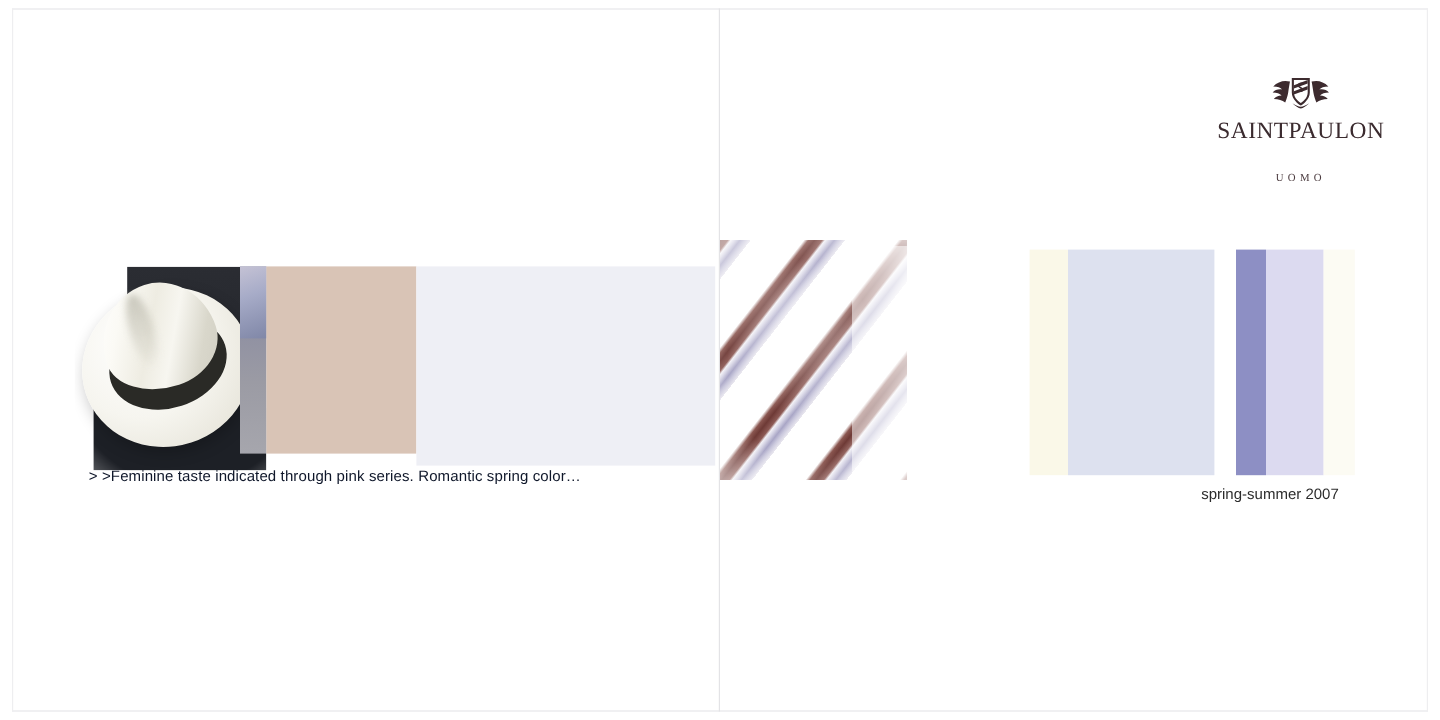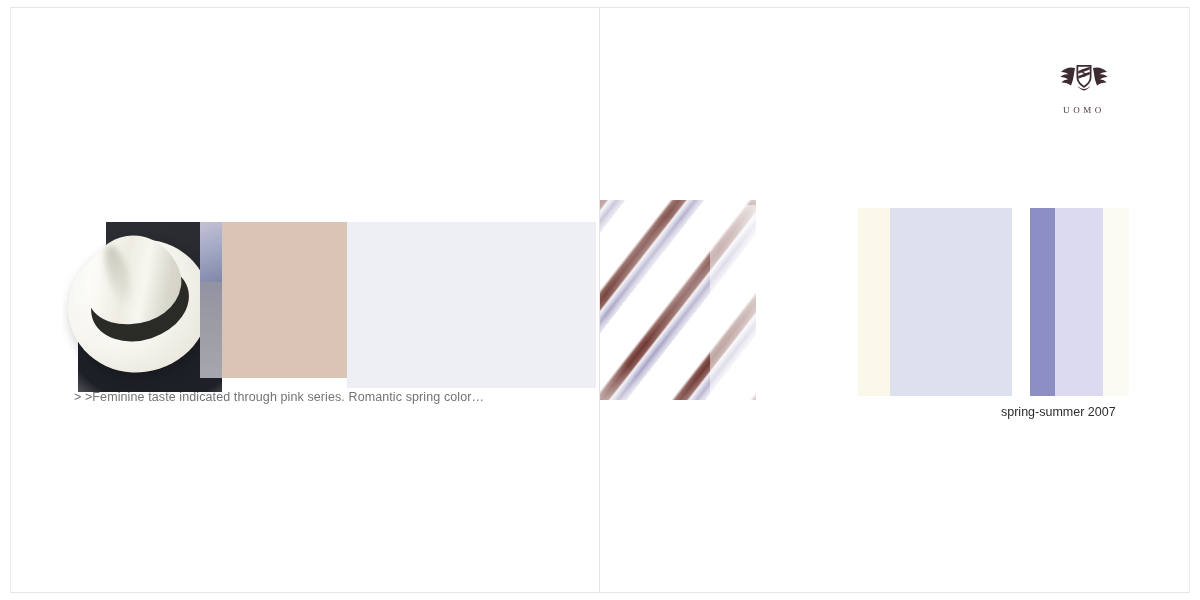--- a/index.html
+++ b/index.html
@@ -166,21 +166,21 @@
     background: #eeeff5;
   }
 
   
   .caption {
     position: absolute;
     left: 74px;
     top: 390px;
     font-size: 12.5px;
     letter-spacing: .1px;
-    color: #737373;
+    color: #0f172a;
     white-space: nowrap;
   }
 
   
   .photo-tie {
     position: absolute;
     left: 600px;
     top: 200px;
     width: 156px;
     height: 200px;
@@ -264,21 +264,21 @@
     height: 34px;
   }
   .brand-name {
     font-family: "Liberation Serif", serif;
     font-size: 19.5px;
     letter-spacing: .4px;
     color: #3b2b2f;
     line-height: 1;
   }
   .brand-sub {
-    margin-top: 11px;
+    margin-top: 23px;
     font-family: "Liberation Serif", serif;
     font-size: 9px;
     letter-spacing: 3.6px;
     color: #4a3a3e;
   }
 
   
   .season {
     position: absolute;
     left: 1001px;
@@ -345,18 +345,19 @@
 
       <path d="M42.5 22 L65.5 13.5 L65.5 19 L42.5 27.5 Z" fill="#3d2b2f"></path>
       <path d="M42.5 32 L65.5 23.5 L65.5 29 L42.5 37.5 Z" fill="#3d2b2f"></path>
 
       <path d="M58 19 C54 18 50 19.5 50 22.5 C50 26 57 26.5 57 29.5
                C57 32 53 33 49.5 31.5" fill="none" stroke="#3d2b2f" stroke-width="2.6" stroke-linecap="round"></path>
 
       <path d="M40 52 C45 57 50 60 54 61 C58 60 63 57 68 52
                C62 56 58 57.5 54 58 C50 57.5 46 56 40 52 Z" fill="#3d2b2f"></path>
     </svg>
+    <div class="brand-name">SAINTPAULON</div>
     <div class="brand-sub">UOMO</div>
   </div>
 
   <div class="season">spring-summer 2007</div>
 
 </div>
 
 </body></html>

